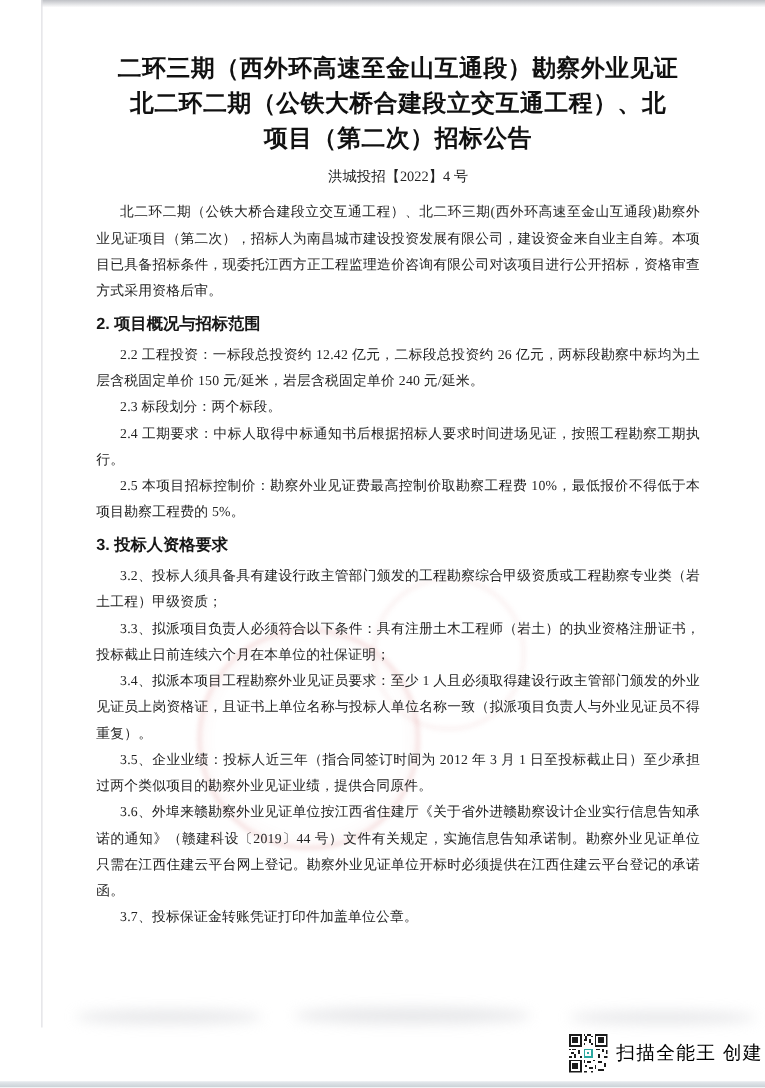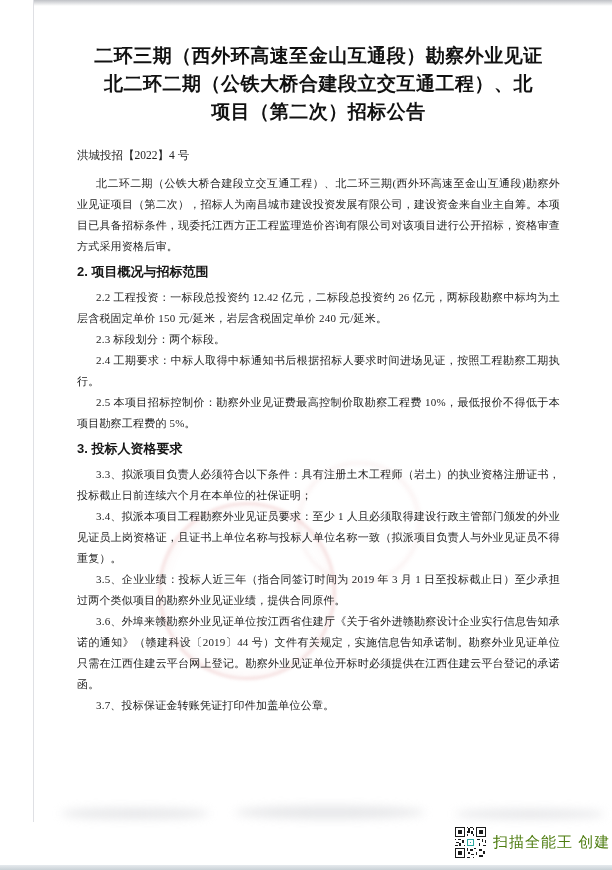--- a/index.html
+++ b/index.html
@@ -38,42 +38,42 @@
     left:298px;top:462px;width:118px;height:118px;
     border:2px solid rgba(200,80,80,.12);filter:blur(2px);
   }
   
   .content{position:absolute;left:77px;top:0;width:483px;}
   .doc-title{margin-top:42px;text-align:center;font-weight:bold;color:#111;}
   .doc-title .tline{
     font-size:19px;line-height:28px;letter-spacing:.5px;white-space:nowrap;
   }
   .doc-number{
-    font-size:11.5px;line-height:16px;margin:21px 0 10px;
+    text-align:center;font-size:11.5px;line-height:16px;margin:8px 0 10px;
     color:#222;
   }
   .sec-heading{
     font-family:"Liberation Sans","DejaVu Sans",sans-serif;
     font-weight:bold;font-size:13px;line-height:18px;margin:6px 0;
     color:#161616;
   }
   p.para{
     margin:0;font-size:11px;line-height:21px;text-align:justify;
     text-indent:19px;color:#232323;letter-spacing:.2px;
   }
   p.para .u{text-underline-offset:3px;}
   
   .watermark{
     position:absolute;left:455px;top:826px;height:32px;
     display:flex;align-items:center;gap:7px;
   }
   .qr{width:31px;height:31px;display:block;}
   .wm-text{
     font-family:"Liberation Sans","DejaVu Sans",sans-serif;
-    font-size:15px;letter-spacing:1px;color:#4d7c0f;white-space:nowrap;
+    font-size:15px;letter-spacing:1px;color:#000000;white-space:nowrap;
   }
 </style>
 </head>
 <body>
 
 <div class="scan-canvas">
 
   <div class="page-top-edge"></div>
   <div class="page-left-edge"></div>
 
@@ -89,23 +89,24 @@
     <div class="doc-number">洪城投招【2022】4 号</div>
 
     <div id="sections">
         <p class="para"><span class="u">北二环二期（公铁大桥合建段立交互通工程）、北二环三期(西外环高速至金山互通段)勘察外业见证项目（第二次）</span><span>，招标人为</span><span class="u">南昌城市建设投资发展有限公司</span><span>，建设资金来自</span><span class="u">业主自筹</span><span>。本项目已具备招标条件，现委托</span><span class="u">江西方正工程监理造价咨询有限公司</span><span>对该项目进行公开招标，资格审查方式采用</span><span class="u">资格后审</span><span>。</span></p>
         <div class="sec-heading">2. 项目概况与招标范围</div>
         <p class="para"><span>2.2 工程投资：一标段总投资约 12.42 亿元，二标段总投资约 26 亿元，两标段勘察中标均为土层含税固定单价 150 元/延米，岩层含税固定单价 240 元/延米。</span></p>
         <p class="para"><span>2.3 标段划分：两个标段。</span></p>
         <p class="para"><span>2.4 工期要求：中标人取得中标通知书后根据招标人要求时间进场见证，按照工程勘察工期执行。</span></p>
         <p class="para"><span>2.5 本项目招标控制价：勘察外业见证费最高控制价取勘察工程费 10%，最低报价不得低于本项目勘察工程费的 5%。</span></p>
         <div class="sec-heading">3. 投标人资格要求</div>
+        <p class="para"><span>3.2、投标人须具备具有建设行政主管部门颁发的工程勘察综合甲级资质或工程勘察专业类（岩土工程）甲级资质；</span></p>
         <p class="para"><span>3.3、拟派项目负责人必须符合以下条件：具有注册土木工程师（岩土）的执业资格注册证书，投标截止日前连续六个月在本单位的社保证明；</span></p>
         <p class="para"><span>3.4、拟派本项目工程勘察外业见证员要求：至少 1 人且必须取得建设行政主管部门颁发的外业见证员上岗资格证，且证书上单位名称与投标人单位名称一致（拟派项目负责人与外业见证员不得重复）。</span></p>
-        <p class="para"><span>3.5、企业业绩：投标人近三年（指合同签订时间为 2019 年 3 月 1 日至投标截止日）至少承担过两个类似项目的勘察外业见证业绩，提供合同原件。</span></p>
+        <p class="para"><span>3.5、企业业绩：投标人近三年（指合同签订时间为 2012 年 3 月 1 日至投标截止日）至少承担过两个类似项目的勘察外业见证业绩，提供合同原件。</span></p>
         <p class="para"><span>3.6、外埠来赣勘察外业见证单位按江西省住建厅《关于省外进赣勘察设计企业实行信息告知承诺的通知》（赣建科设〔2019〕44 号）文件有关规定，实施信息告知承诺制。勘察外业见证单位只需在江西住建云平台网上登记。勘察外业见证单位开标时必须提供在江西住建云平台登记的承诺函。</span></p>
         <p class="para"><span>3.7、投标保证金转账凭证打印件加盖单位公章。</span></p>
       </div>
 
   </div>
 
   <div class="smudge s1"></div>
   <div class="smudge s2"></div>
   <div class="smudge s3"></div>
 

